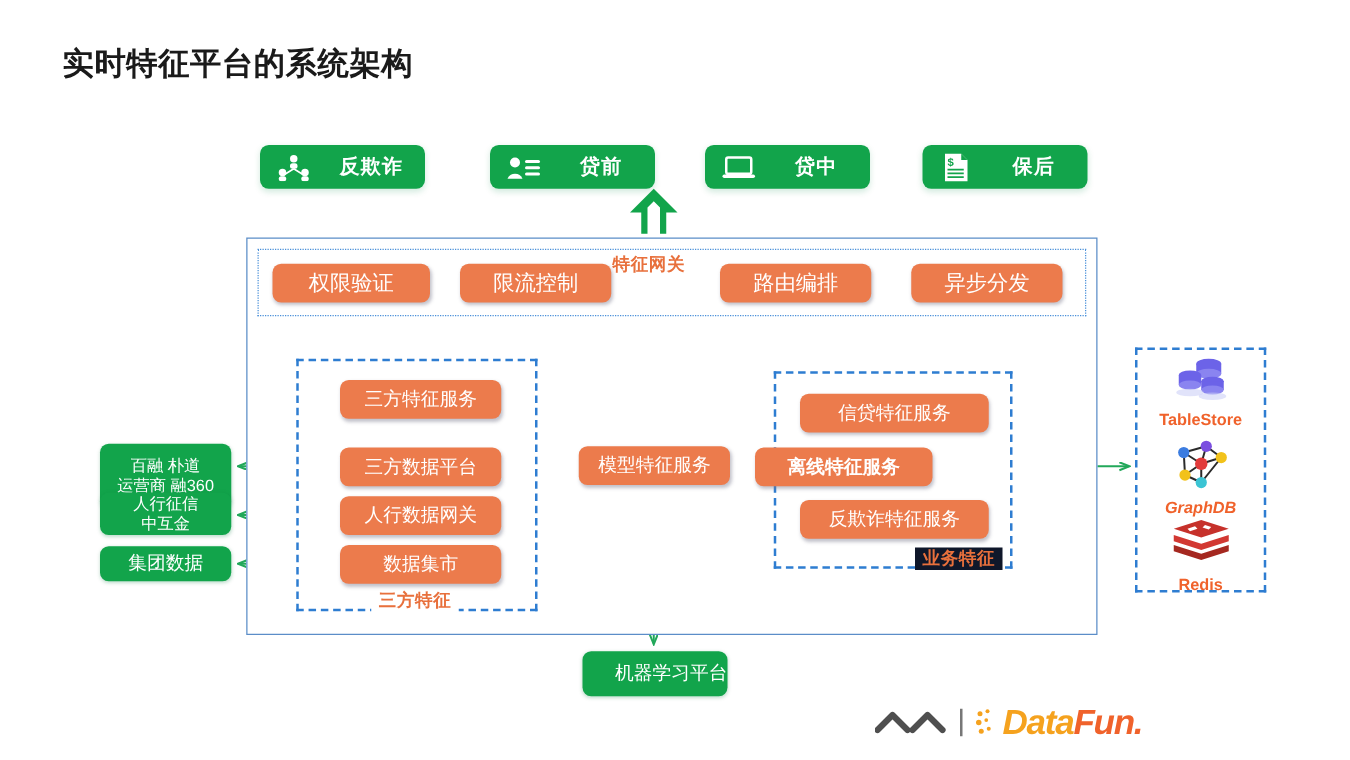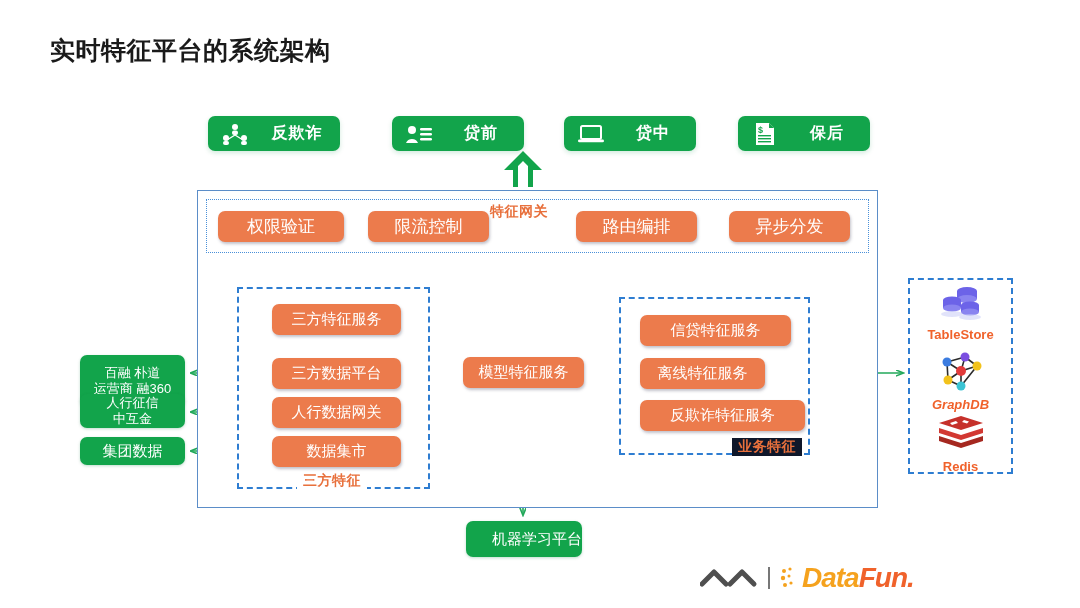--- a/index.html
+++ b/index.html
@@ -232,24 +232,24 @@
 <div class="abs obox svc" style="left:463px;top:357px;width:121px;">
   <span>模型特征服务</span>
 </div>
 
 <div class="abs group-dash" style="left:619px;top:297px;width:191px;height:158px;"></div>
 <div class="abs group-label" style="left:684px;top:438px;background:#0f172a;padding:0 6px;margin-left:48px;">业务特征</div>
 
 <div class="abs obox svc" style="left:640px;top:315px;width:151px;">
   <span>信贷特征服务</span>
 </div>
-<div class="abs obox svc" style="left:640px;top:358px;width:125px;">
+<div class="abs obox svc" style="left:604px;top:358px;width:142px;font-weight:bold;">
   <span>离线特征服务</span>
 </div>
-<div class="abs obox svc" style="left:640px;top:400px;width:165px;">
+<div class="abs obox svc" style="left:640px;top:400px;width:151px;">
   <span>反欺诈特征服务</span>
 </div>
 
 <div class="abs gbox" style="left:80px;top:355px;width:105px;height:52px;">
   <span class="ln">百融 朴道</span>
   <span class="ln">运营商 融360</span>
 </div>
 <div class="abs gbox" style="left:80px;top:394px;width:105px;height:34px;">
   <span class="ln">人行征信</span>
   <span class="ln">中互金</span>

